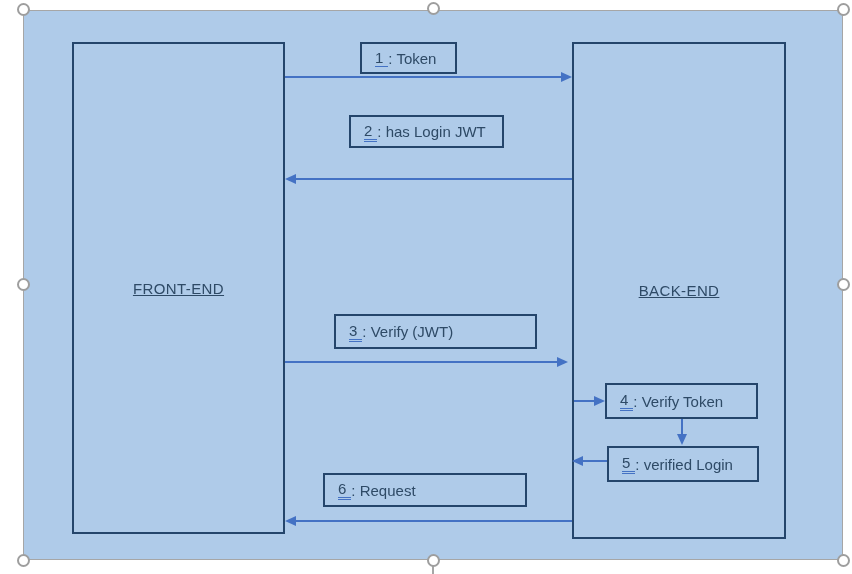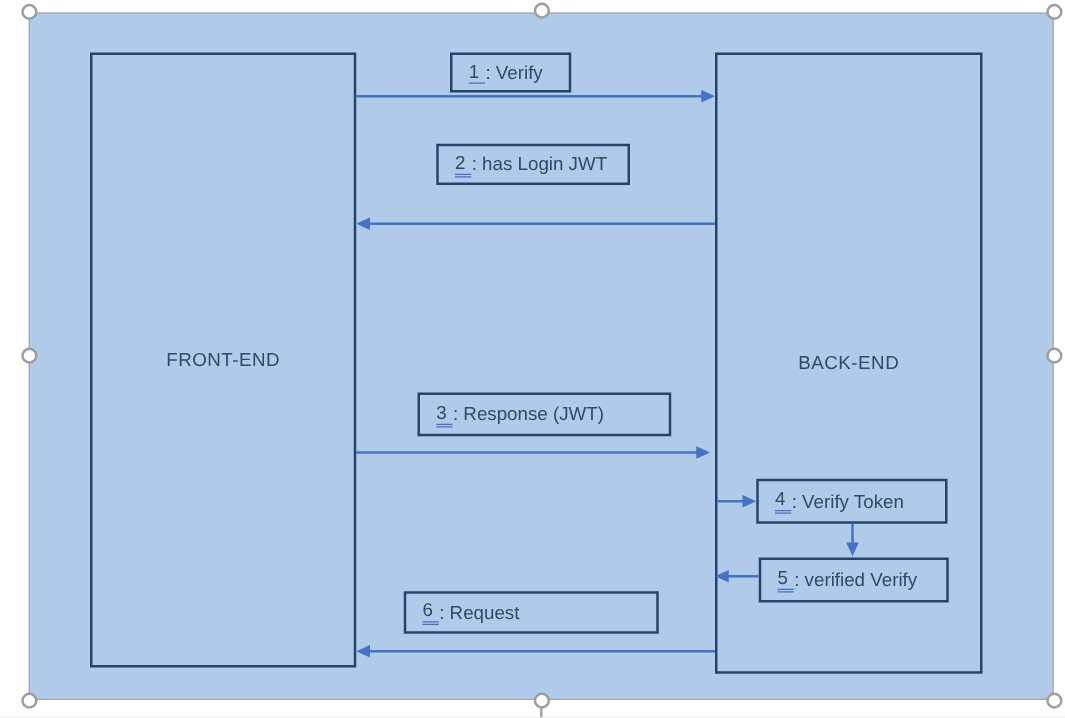--- a/index.html
+++ b/index.html
@@ -21,21 +21,21 @@
     position: absolute; left: 432px; top: 560px; width: 2px; height: 14px;
     background: #a6a6a6; z-index: 29;
   }
 
   
   .actor {
     position: absolute; border: 2px solid #24456B;
     display: flex; align-items: center; justify-content: center;
   }
   .actor-label {
-    color: #2E4A66; font-size: 15px; letter-spacing: 0.4px;
+    color: #2E4A66; font-size: 15px; letter-spacing: 0.4px; text-decoration: underline;
   }
   .actor-frontend { left: 72px; top: 42px; width: 213px; height: 492px; }
   .actor-backend  { left: 572px; top: 42px; width: 214px; height: 497px; }
 
   
   .msg {
     position: absolute; border: 2px solid #24456B;
     display: flex; align-items: center; padding-left: 13px;
     color: #2E4A66; font-size: 15px; white-space: pre;
   }
@@ -74,40 +74,40 @@
 
 <div class="canvas"></div>
 
 <div class="actor actor-frontend">
   <span class="actor-label">FRONT-END</span>
 </div>
 <div class="actor actor-backend">
   <span class="actor-label">BACK-END</span>
 </div>
 
-<div class="msg msg-1"><span class="num u-single">1</span><span>: Verify</span></div>
+<div class="msg msg-1"><span class="num u-single">1</span><span>: Token</span></div>
 <div class="hline" style="left:285px; top:76px; width:278px;"></div>
 <div class="head-right" style="left:561px; top:72px;"></div>
 
 <div class="msg msg-2"><span class="num u-double">2</span><span>: has Login JWT</span></div>
 <div class="hline" style="left:295px; top:178px; width:277px;"></div>
 <div class="head-left" style="left:285px; top:174px;"></div>
 
-<div class="msg msg-3"><span class="num u-double">3</span><span>: Response (JWT)</span></div>
+<div class="msg msg-3"><span class="num u-double">3</span><span>: Verify (JWT)</span></div>
 <div class="hline" style="left:285px; top:361px; width:273px;"></div>
 <div class="head-right" style="left:557px; top:357px;"></div>
 
 <div class="msg msg-4"><span class="num u-double">4</span><span>: Verify Token</span></div>
 <div class="hline" style="left:574px; top:400px; width:22px;"></div>
 <div class="head-right" style="left:594px; top:396px;"></div>
 
 <div class="vline" style="left:681px; top:419px; height:17px;"></div>
 <div class="head-down" style="left:677px; top:434px;"></div>
 
-<div class="msg msg-5"><span class="num u-double">5</span><span>: verified Verify</span></div>
+<div class="msg msg-5"><span class="num u-double">5</span><span>: verified Login</span></div>
 <div class="hline" style="left:582px; top:460px; width:25px;"></div>
 <div class="head-left" style="left:572px; top:456px;"></div>
 
 <div class="msg msg-6"><span class="num u-double">6</span><span>: Request</span></div>
 <div class="hline" style="left:295px; top:520px; width:277px;"></div>
 <div class="head-left" style="left:285px; top:516px;"></div>
 
 <div class="handle-stem"></div>
 <div class="handle" style="left:17px;  top:3px;"></div>
 <div class="handle" style="left:427px; top:2px;"></div>

